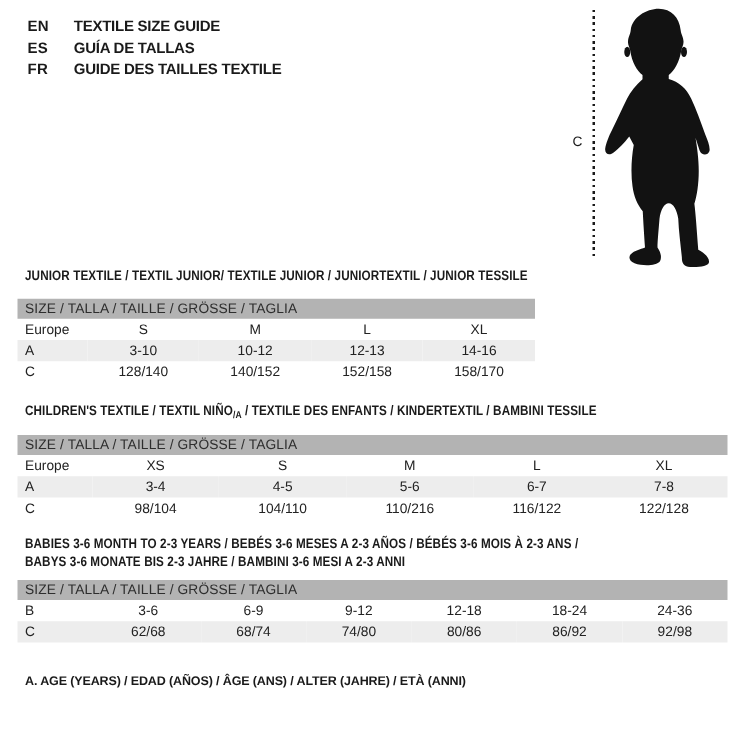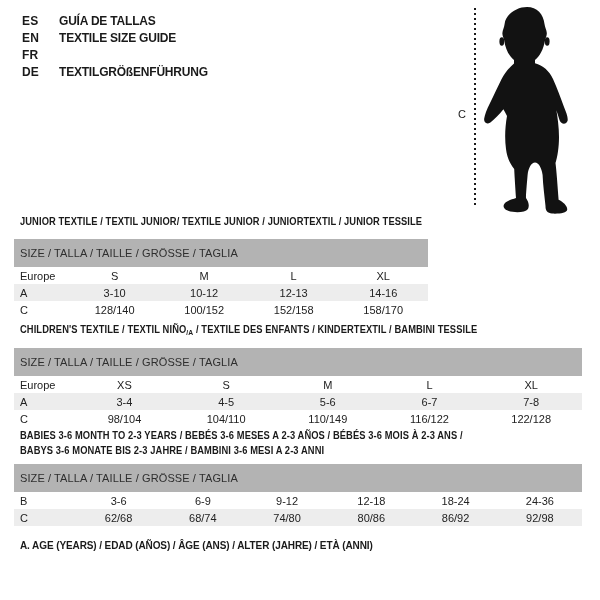--- a/index.html
+++ b/index.html
@@ -37,21 +37,21 @@
   .section-title sub-span, .title-sub { font-size: 8px; vertical-align: -2px; }
 
   
   table.size-table {
     position: absolute; left: 14px;
     border-collapse: collapse; table-layout: fixed;
     font-size: 11px; color: #222222;
   }
   table.size-table td { vertical-align: middle; }
   tr.bar-row td {
-    background: #b3b3b3; height: 28px; color: #2e2e2e;
+    background: #b3b3b3; height: 16px; color: #2e2e2e;
     padding-left: 6px; letter-spacing: 0.1px; white-space: nowrap;
   }
   tr.data-row { height: 17px; }
   tr.data-row td { text-align: center; white-space: nowrap; }
   tr.data-row td.row-label { text-align: left; padding-left: 6px; }
   tr.alt td { background: #ededed; }
 
   #junior-table  { top: 239px; width: 414px; }
   #children-table{ top: 348px; width: 568px; }
   #babies-table  { top: 464px; width: 568px; }
@@ -64,33 +64,30 @@
   .legend-line {
     font-size: 10px; font-weight: bold; line-height: 18px; white-space: nowrap;
     letter-spacing: -0.1px;
   }
 </style>
 </head>
 <body>
 
 <div class="lang-header">
   <div class="lang-row">
+    <span class="lang-code">EN</span>
+    <span class="lang-label">TEXTILE SIZE GUIDE</span>
+  </div>
+  <div class="lang-row">
     <span class="lang-code">ES</span>
     <span class="lang-label">GUÍA DE TALLAS</span>
   </div>
   <div class="lang-row">
-    <span class="lang-code">EN</span>
-    <span class="lang-label">TEXTILE SIZE GUIDE</span>
-  </div>
-  <div class="lang-row">
     <span class="lang-code">FR</span>
-  </div>
-  <div class="lang-row">
-    <span class="lang-code">DE</span>
-    <span class="lang-label">TEXTILGRÖßENFÜHRUNG</span>
+    <span class="lang-label">GUIDE DES TAILLES TEXTILE</span>
   </div>
 </div>
 
 <div class="figure">
   <span class="measure-label">C</span>
   <div class="measure-line"></div>
   <svg class="silhouette-svg" width="90" height="210" viewBox="0 0 90 210" aria-hidden="true">
     <g fill="#121212">
       <path d="M47,2
         C57,2 63.5,9 64.5,19
@@ -160,21 +157,21 @@
     <tr class="data-row alt">
       <td class="row-label">A</td>
       <td>3-10</td>
       <td>10-12</td>
       <td>12-13</td>
       <td>14-16</td>
     </tr>
     <tr class="data-row">
       <td class="row-label">C</td>
       <td>128/140</td>
-      <td>100/152</td>
+      <td>140/152</td>
       <td>152/158</td>
       <td>158/170</td>
     </tr>
   </tbody>
 </table>
 
 <div class="section-title" id="children-title"><span>CHILDREN'S TEXTILE / TEXTIL NIÑO</span><span class="title-sub">/A</span><span> / TEXTILE DES ENFANTS / KINDERTEXTIL / BAMBINI TESSILE</span></div>
 <table class="size-table" id="children-table">
   <colgroup>
       <col style="width:10.5%">
@@ -201,21 +198,21 @@
       <td>3-4</td>
       <td>4-5</td>
       <td>5-6</td>
       <td>6-7</td>
       <td>7-8</td>
     </tr>
     <tr class="data-row">
       <td class="row-label">C</td>
       <td>98/104</td>
       <td>104/110</td>
-      <td>110/149</td>
+      <td>110/216</td>
       <td>116/122</td>
       <td>122/128</td>
     </tr>
   </tbody>
 </table>
 
 <div class="section-title" id="babies-title">
   <div>BABIES 3-6 MONTH TO 2-3 YEARS / BEBÉS 3-6 MESES A 2-3 AÑOS / BÉBÉS 3-6 MOIS À 2-3 ANS /</div>
   <div>BABYS 3-6 MONATE BIS 2-3 JAHRE / BAMBINI 3-6 MESI A 2-3 ANNI</div>
 </div>

